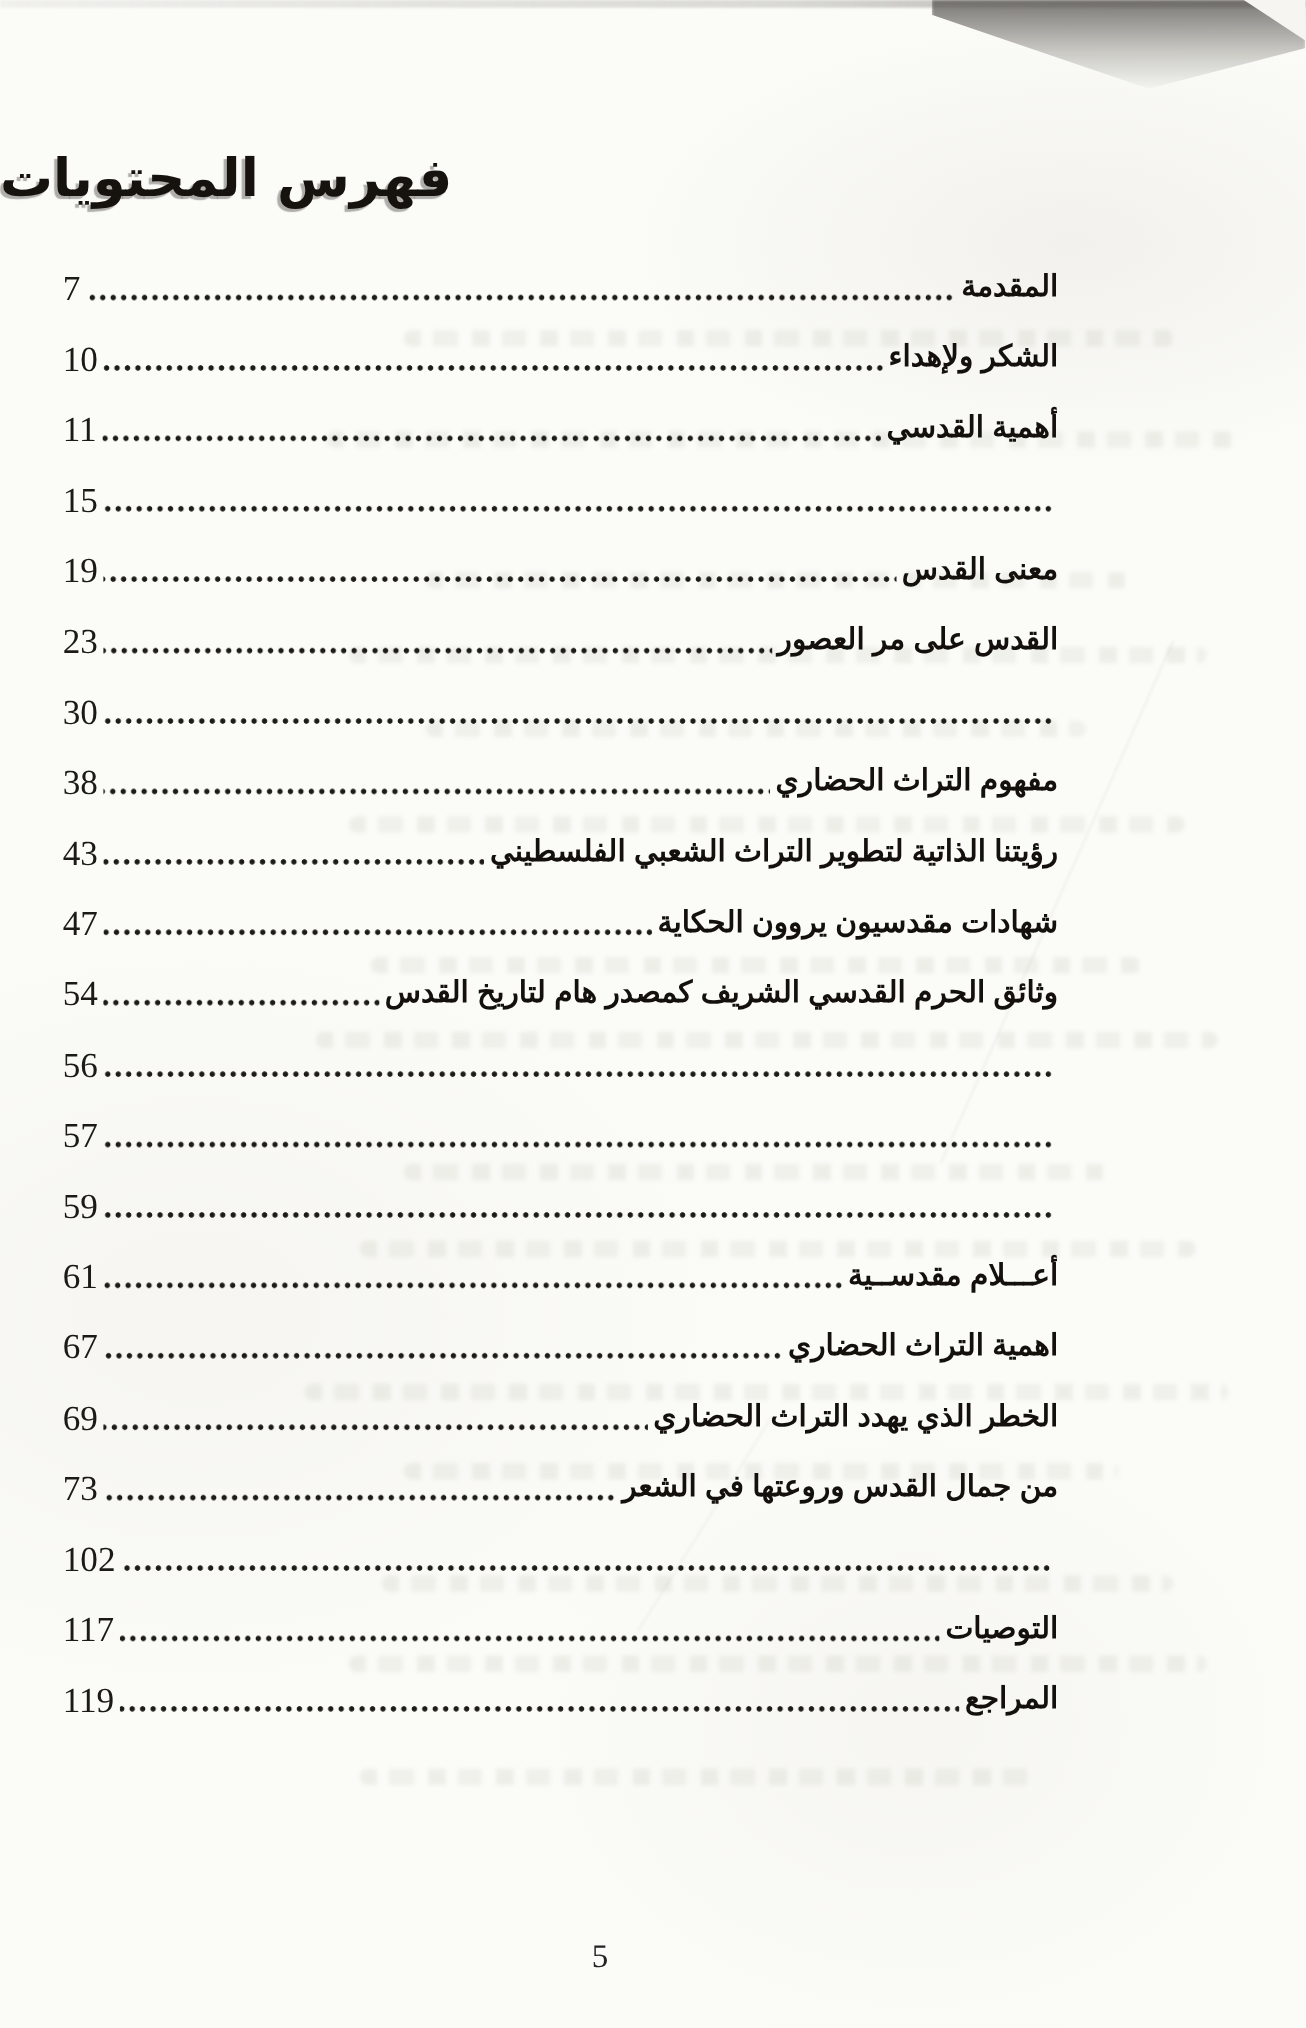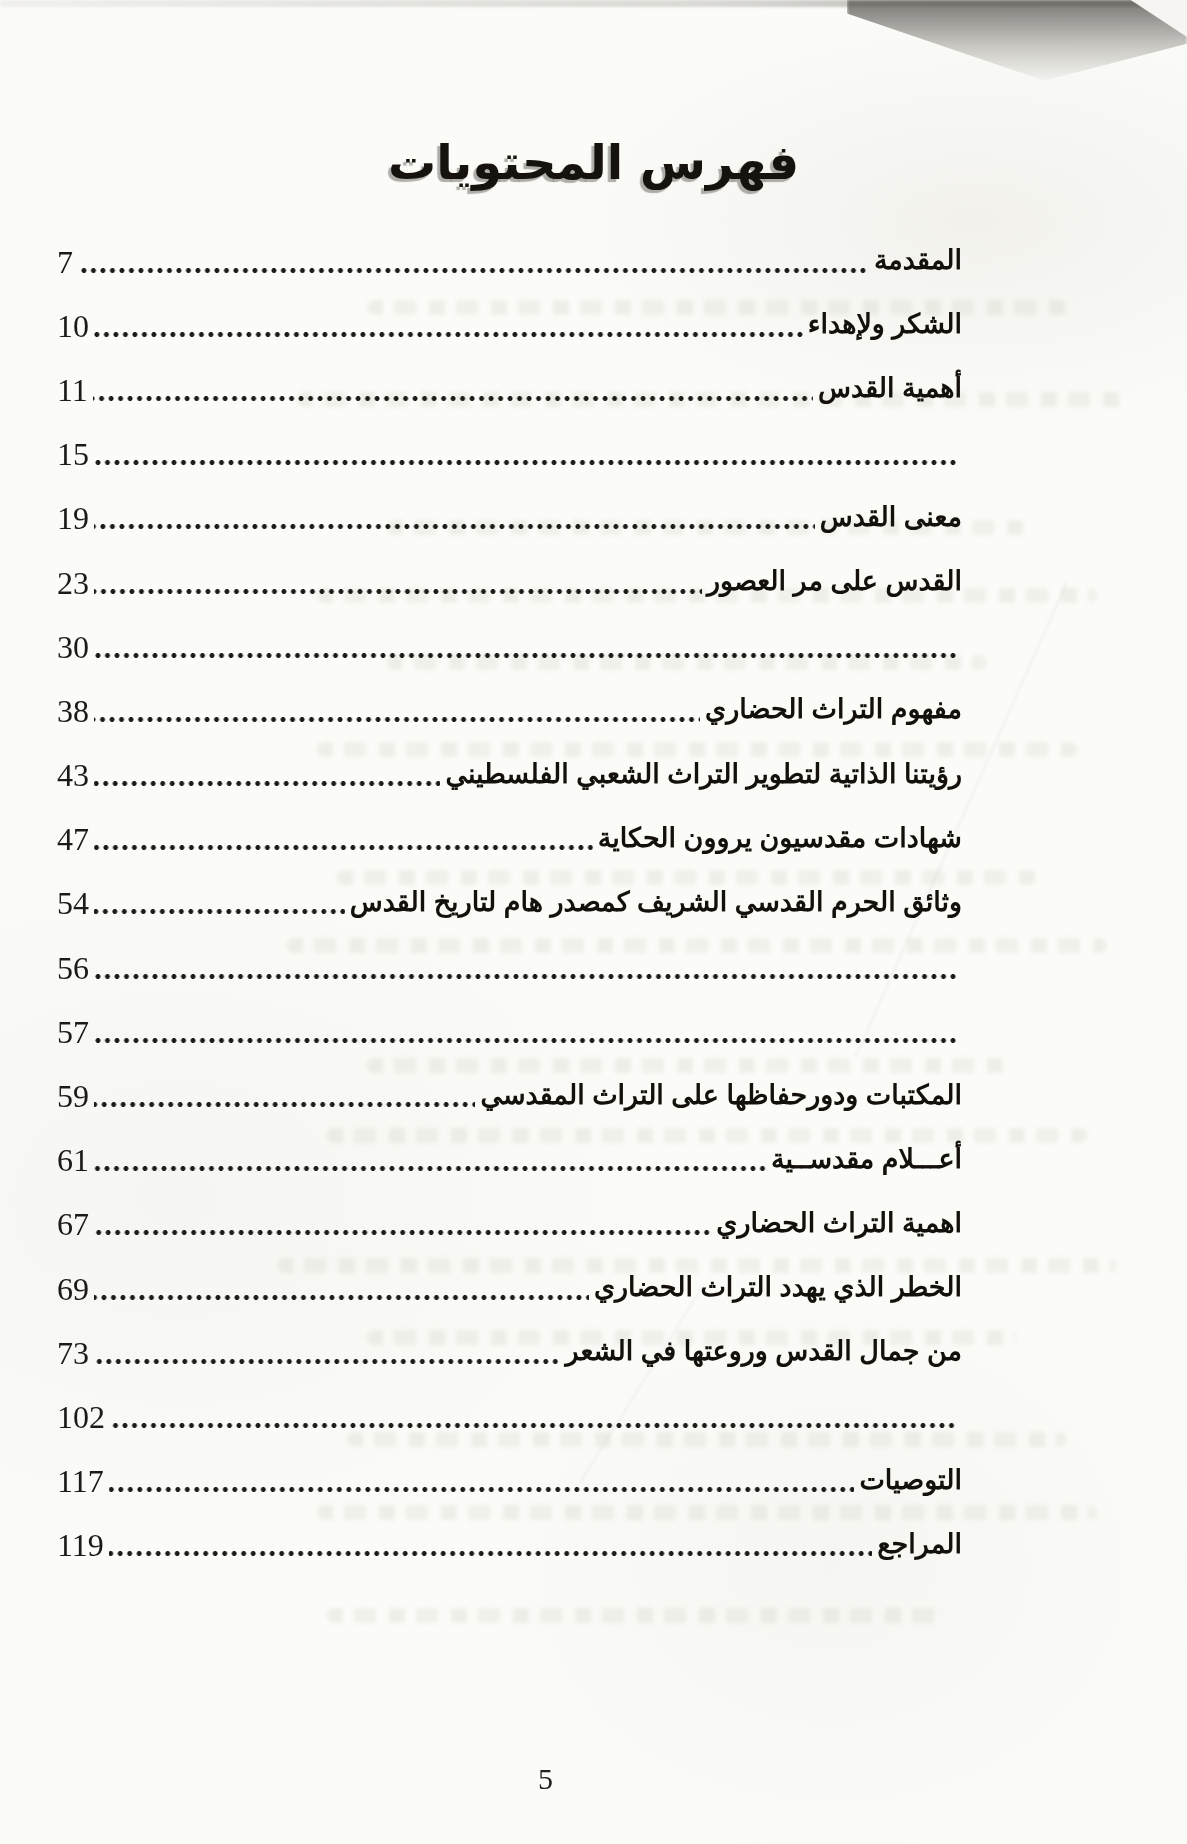--- a/index.html
+++ b/index.html
@@ -57,21 +57,21 @@
       rgba(146,150,124,0.0) 49px, rgba(146,150,124,0.0) 62px);
     opacity: 0.22;
     filter: blur(2px);
   }
 
   
   .doc-title {
     position: absolute;
     top: 134px; left: 0; right: 0;
     margin: 0;
-    text-align: center;
+    text-align: left;
     direction: rtl;
     font-family: "DejaVu Sans", sans-serif;
     font-weight: bold;
     font-size: 48px;
     color: #16130f;
     text-shadow: -3px 3px 1px rgba(112,110,106,0.55);
     letter-spacing: 0px;
   }
   .toc {
     position: absolute;
@@ -159,21 +159,21 @@
         <span class="toc-page">7</span>
       </div>
 
       <div class="toc-row">
         <span class="toc-title">الشكر ولإهداء</span>
         <span class="toc-dots"></span>
         <span class="toc-page">10</span>
       </div>
 
       <div class="toc-row">
-        <span class="toc-title">أهمية القدس</span>
+        <span class="toc-title">أهمية القدسي</span>
         <span class="toc-dots"></span>
         <span class="toc-page">11</span>
       </div>
 
       <div class="toc-row">
         <span class="toc-dots"></span>
         <span class="toc-page">15</span>
       </div>
 
       <div class="toc-row">
@@ -221,21 +221,20 @@
         <span class="toc-dots"></span>
         <span class="toc-page">56</span>
       </div>
 
       <div class="toc-row">
         <span class="toc-dots"></span>
         <span class="toc-page">57</span>
       </div>
 
       <div class="toc-row">
-        <span class="toc-title">المكتبات ودورحفاظها على التراث المقدسي</span>
         <span class="toc-dots"></span>
         <span class="toc-page">59</span>
       </div>
 
       <div class="toc-row">
         <span class="toc-title">أعـــلام مقدســية</span>
         <span class="toc-dots"></span>
         <span class="toc-page">61</span>
       </div>
 

